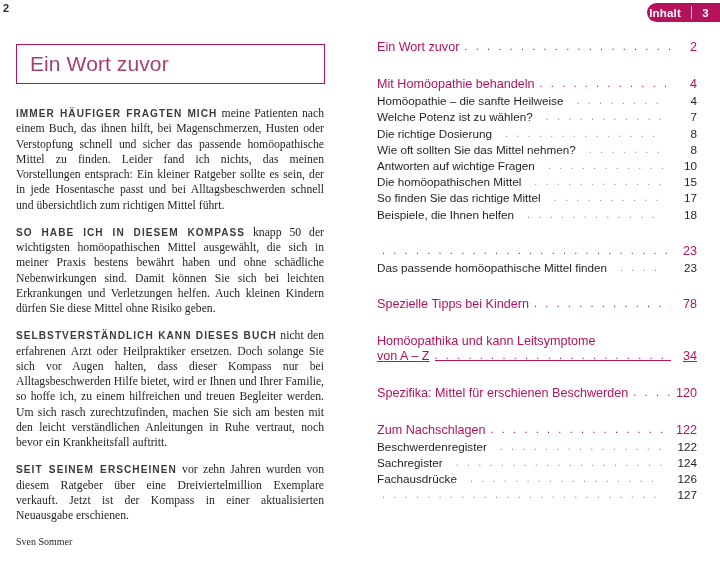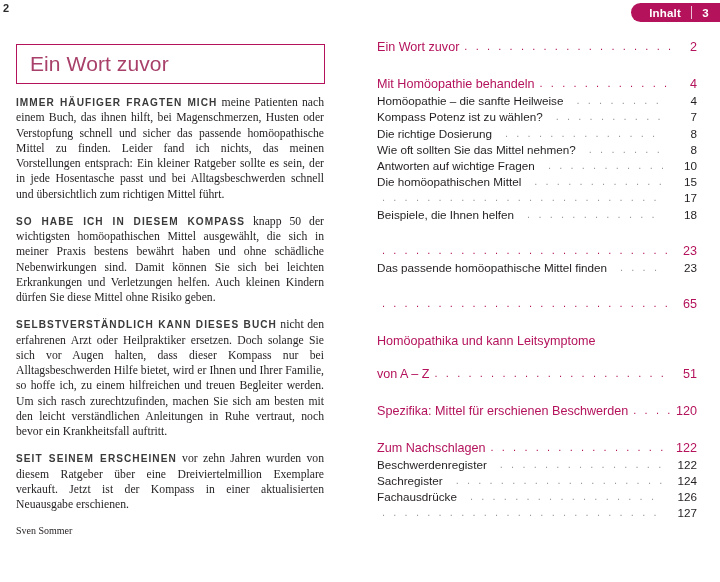--- a/index.html
+++ b/index.html
@@ -32,21 +32,21 @@
   .running-head {
     position: absolute;
     right: 0;
     top: 3px;
     height: 19px;
     display: flex;
     align-items: center;
     background: #b4135c;
     border-top-left-radius: 10px;
     border-bottom-left-radius: 10px;
-    padding: 0 10px 0 18px;
+    padding: 0 10px 0 2px;
     color: #ffffff;
     font-family: "Liberation Sans", sans-serif;
     font-size: 11.5px;
     font-weight: bold;
   }
   .running-head .rh-label { letter-spacing: .2px; }
   .running-head .rh-sep {
     width: 1px;
     height: 13px;
     background: rgba(255,255,255,.75);
@@ -82,21 +82,21 @@
   }
   .chapter-title-box .chapter-title {
     font-family: "Liberation Sans", sans-serif;
     font-size: 21px;
     font-weight: normal;
     color: #a8406a;
     letter-spacing: .1px;
   }
 
   .body-text {
-    margin-top: 11px;
+    margin-top: 22px;
     width: 308px;
   }
   .para {
     font-family: "Liberation Serif", serif;
     font-size: 11.7px;
     line-height: 15.25px;
     color: #231f20;
     text-align: justify;
     margin: 0 0 12px 0;
     hyphens: none;
@@ -165,21 +165,21 @@
   
   .toc-row.level2 {
     font-family: "Liberation Sans", sans-serif;
     font-size: 11.7px;
     color: #231f20;
   }
   .toc-row.level2 .toc-dots { color: #9a9a9a; }
   .toc-row.level2 .toc-page { color: #231f20; }
 
   
-  .toc-row.level1.cont { margin-top: 19px; }
+  .toc-row.level1.cont { margin-top: 1px; text-decoration: underline; }
 
   .toc-group { margin-bottom: 0; }
   .gap-lg { height: 23px; }
 
   .row-sp  { margin-top: 3.2px; gap: 8px; }
 </style>
 </head>
 <body>
 
 <div class="folio-left">2</div>
@@ -233,21 +233,21 @@
         <span class="toc-label">Mit Homöopathie behandeln</span>
         <span class="toc-dots">. . . . . . . . . . . . . . . . . . . . . . . . . . . . . . . . . . . . . . . . . . .</span>
         <span class="toc-page">4</span>
       </div>
       <div class="toc-row level2 row-sp">
         <span class="toc-label">Homöopathie – die sanfte Heilweise</span>
         <span class="toc-dots">. . . . . . . . . . . . . . . . . . . . . . . . . . . . . . . . . . . . . . . . . . .</span>
         <span class="toc-page">4</span>
       </div>
       <div class="toc-row level2 row-sp">
-        <span class="toc-label">Kompass Potenz ist zu wählen?</span>
+        <span class="toc-label">Welche Potenz ist zu wählen?</span>
         <span class="toc-dots">. . . . . . . . . . . . . . . . . . . . . . . . . . . . . . . . . . . . . . . . . . .</span>
         <span class="toc-page">7</span>
       </div>
       <div class="toc-row level2 row-sp">
         <span class="toc-label">Die richtige Dosierung</span>
         <span class="toc-dots">. . . . . . . . . . . . . . . . . . . . . . . . . . . . . . . . . . . . . . . . . . .</span>
         <span class="toc-page">8</span>
       </div>
       <div class="toc-row level2 row-sp">
         <span class="toc-label">Wie oft sollten Sie das Mittel nehmen?</span>
@@ -258,20 +258,21 @@
         <span class="toc-label">Antworten auf wichtige Fragen</span>
         <span class="toc-dots">. . . . . . . . . . . . . . . . . . . . . . . . . . . . . . . . . . . . . . . . . . .</span>
         <span class="toc-page">10</span>
       </div>
       <div class="toc-row level2 row-sp">
         <span class="toc-label">Die homöopathischen Mittel</span>
         <span class="toc-dots">. . . . . . . . . . . . . . . . . . . . . . . . . . . . . . . . . . . . . . . . . . .</span>
         <span class="toc-page">15</span>
       </div>
       <div class="toc-row level2 row-sp">
+        <span class="toc-label">So finden Sie das richtige Mittel</span>
         <span class="toc-dots">. . . . . . . . . . . . . . . . . . . . . . . . . . . . . . . . . . . . . . . . . . .</span>
         <span class="toc-page">17</span>
       </div>
       <div class="toc-row level2 row-sp">
         <span class="toc-label">Beispiele, die Ihnen helfen</span>
         <span class="toc-dots">. . . . . . . . . . . . . . . . . . . . . . . . . . . . . . . . . . . . . . . . . . .</span>
         <span class="toc-page">18</span>
       </div>
     </div>
 
@@ -286,35 +287,36 @@
         <span class="toc-label">Das passende homöopathische Mittel finden</span>
         <span class="toc-dots">. . . . . . . . . . . . . . . . . . . . . . . . . . . . . . . . . . . . . . . . . . .</span>
         <span class="toc-page">23</span>
       </div>
     </div>
 
     <div class="gap-lg"></div>
 
     <div class="toc-group">
       <div class="toc-row level1">
-        <span class="toc-dots">. . . . . . . . . . . . . . . . . . . . . . . . . . . . . . . . . . . . . . . . . . .</span>
-        <span class="toc-page">65</span>
+        <span class="toc-label">Spezielle Tipps bei Kindern</span>
+        <span class="toc-dots">. . . . . . . . . . . . . . . . . . . . . . . . . . . . . . . . . . . . . . . . . . .</span>
+        <span class="toc-page">78</span>
       </div>
     </div>
 
     <div class="gap-lg"></div>
 
     <div class="toc-group">
       <div class="toc-row level1">
         <span class="toc-label">Homöopathika und kann Leitsymptome</span>
       </div>
       <div class="toc-row level1 cont">
         <span class="toc-label">von A – Z</span>
         <span class="toc-dots">. . . . . . . . . . . . . . . . . . . . . . . . . . . . . . . . . . . . . . . . . . .</span>
-        <span class="toc-page">51</span>
+        <span class="toc-page">34</span>
       </div>
     </div>
 
     <div class="gap-lg"></div>
 
     <div class="toc-group">
       <div class="toc-row level1">
         <span class="toc-label">Spezifika: Mittel für erschienen Beschwerden</span>
         <span class="toc-dots">. . . . . . . . . . . . . . . . . . . . . . . . . . . . . . . . . . . . . . . . . . .</span>
         <span class="toc-page">120</span>

